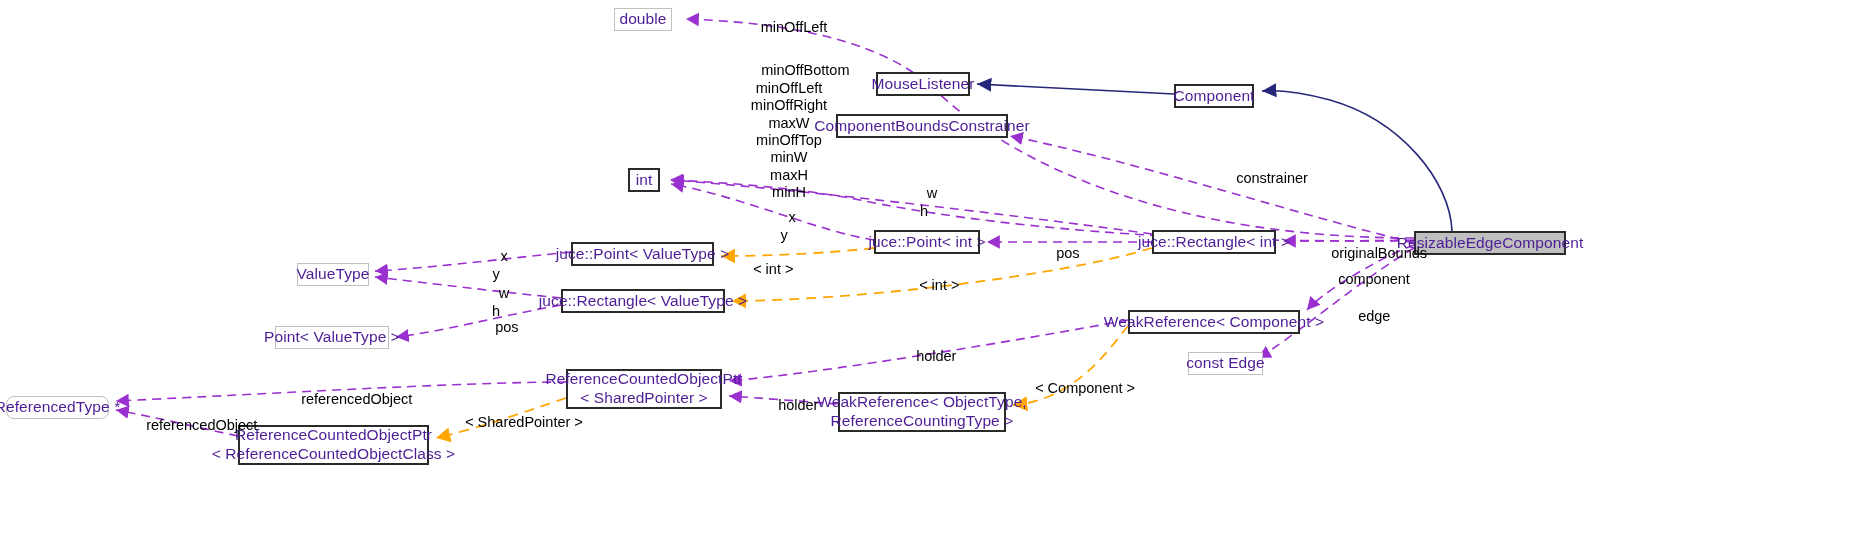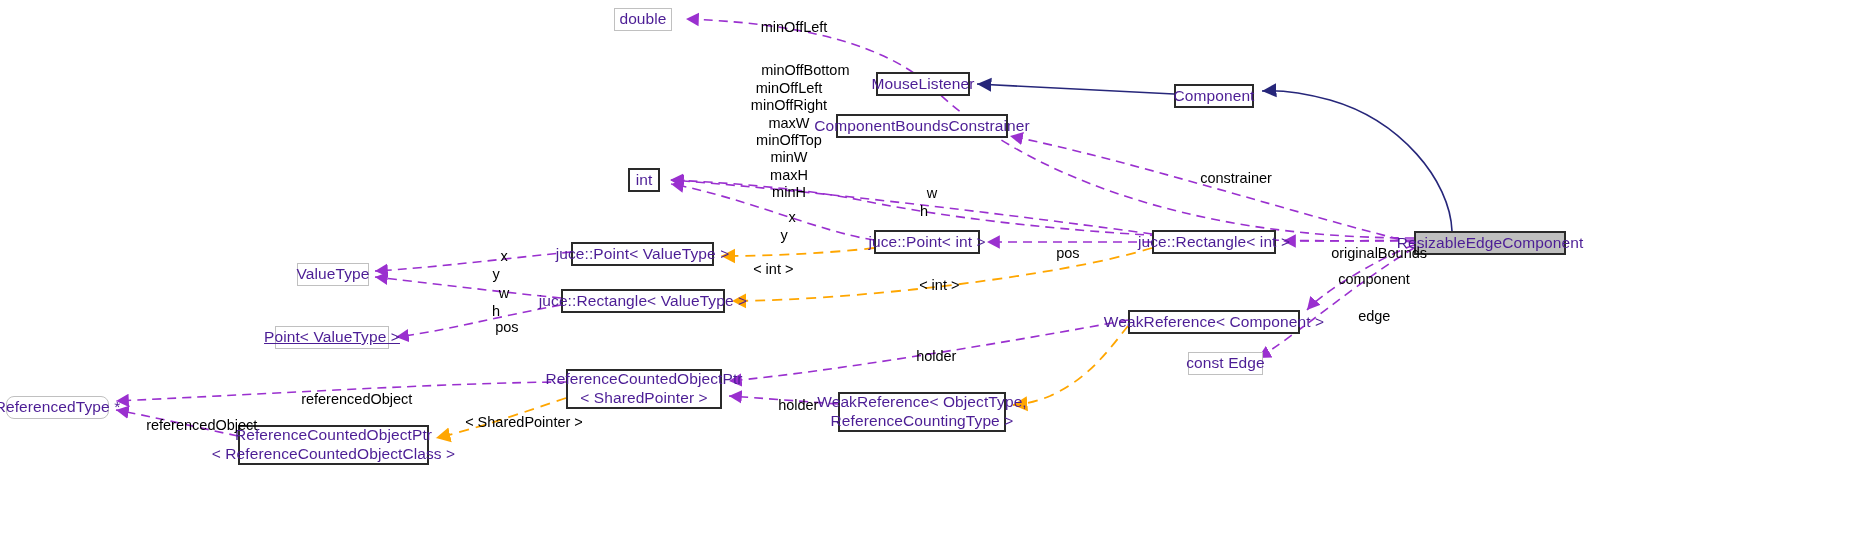--- a/index.html
+++ b/index.html
@@ -175,21 +175,21 @@
   </div>
 
   <div class="node thick" style="left:571px; top:242px; width:143px; height:24px;">
     <span>juce::Point&lt; ValueType &gt;</span>
   </div>
 
   <div class="node thick" style="left:561px; top:289px; width:164px; height:24px;">
     <span>juce::Rectangle&lt; ValueType &gt;</span>
   </div>
 
-  <div class="node thin" style="left:275px; top:326px; width:114px; height:23px;text-decoration:underline;">
+  <div class="node thin" style="left:275px; top:326px; width:114px; height:23px;">
     <span>Point&lt; ValueType &gt;</span>
   </div>
 
   <div class="node thick" style="left:1128px; top:310px; width:172px; height:24px;">
     <span>WeakReference&lt; Component &gt;</span>
   </div>
 
   <div class="node thin" style="left:1176px; top:352px; width:75px; height:23px;margin-left:12px;">
     <span>const Edge</span>
   </div>
@@ -221,21 +221,21 @@
     <span>minOffBottom
 minOffLeft
 minOffRight
 maxW
 minOffTop
 minW
 maxH
 minH</span>
   </div>
 
-  <div class="edge-label" style="left:1184px; top:153px; width:78px;">
+  <div class="edge-label" style="left:1220px; top:153px; width:78px;">
     <span>constrainer</span>
   </div>
 
   <div class="edge-label multi" style="left:908px; top:168px; width:32px;">
     <span>w
 h</span>
   </div>
 
   <div class="edge-label multi" style="left:769px; top:192px; width:30px;">
     <span>x
@@ -277,20 +277,23 @@
   </div>
 
   <div class="edge-label" style="left:479px; top:302px; width:34px;">
     <span>pos</span>
   </div>
 
   <div class="edge-label" style="left:900px; top:331px; width:48px;">
     <span>holder</span>
   </div>
 
+  <div class="edge-label" style="left:1019px; top:363px; width:102px;">
+    <span>&lt; Component &gt;</span>
+  </div>
 
   <div class="edge-label" style="left:285px; top:374px; width:110px;">
     <span>referencedObject</span>
   </div>
 
   <div class="edge-label" style="left:762px; top:380px; width:48px;">
     <span>holder</span>
   </div>
 
   <div class="edge-label" style="left:130px; top:400px; width:110px;">

